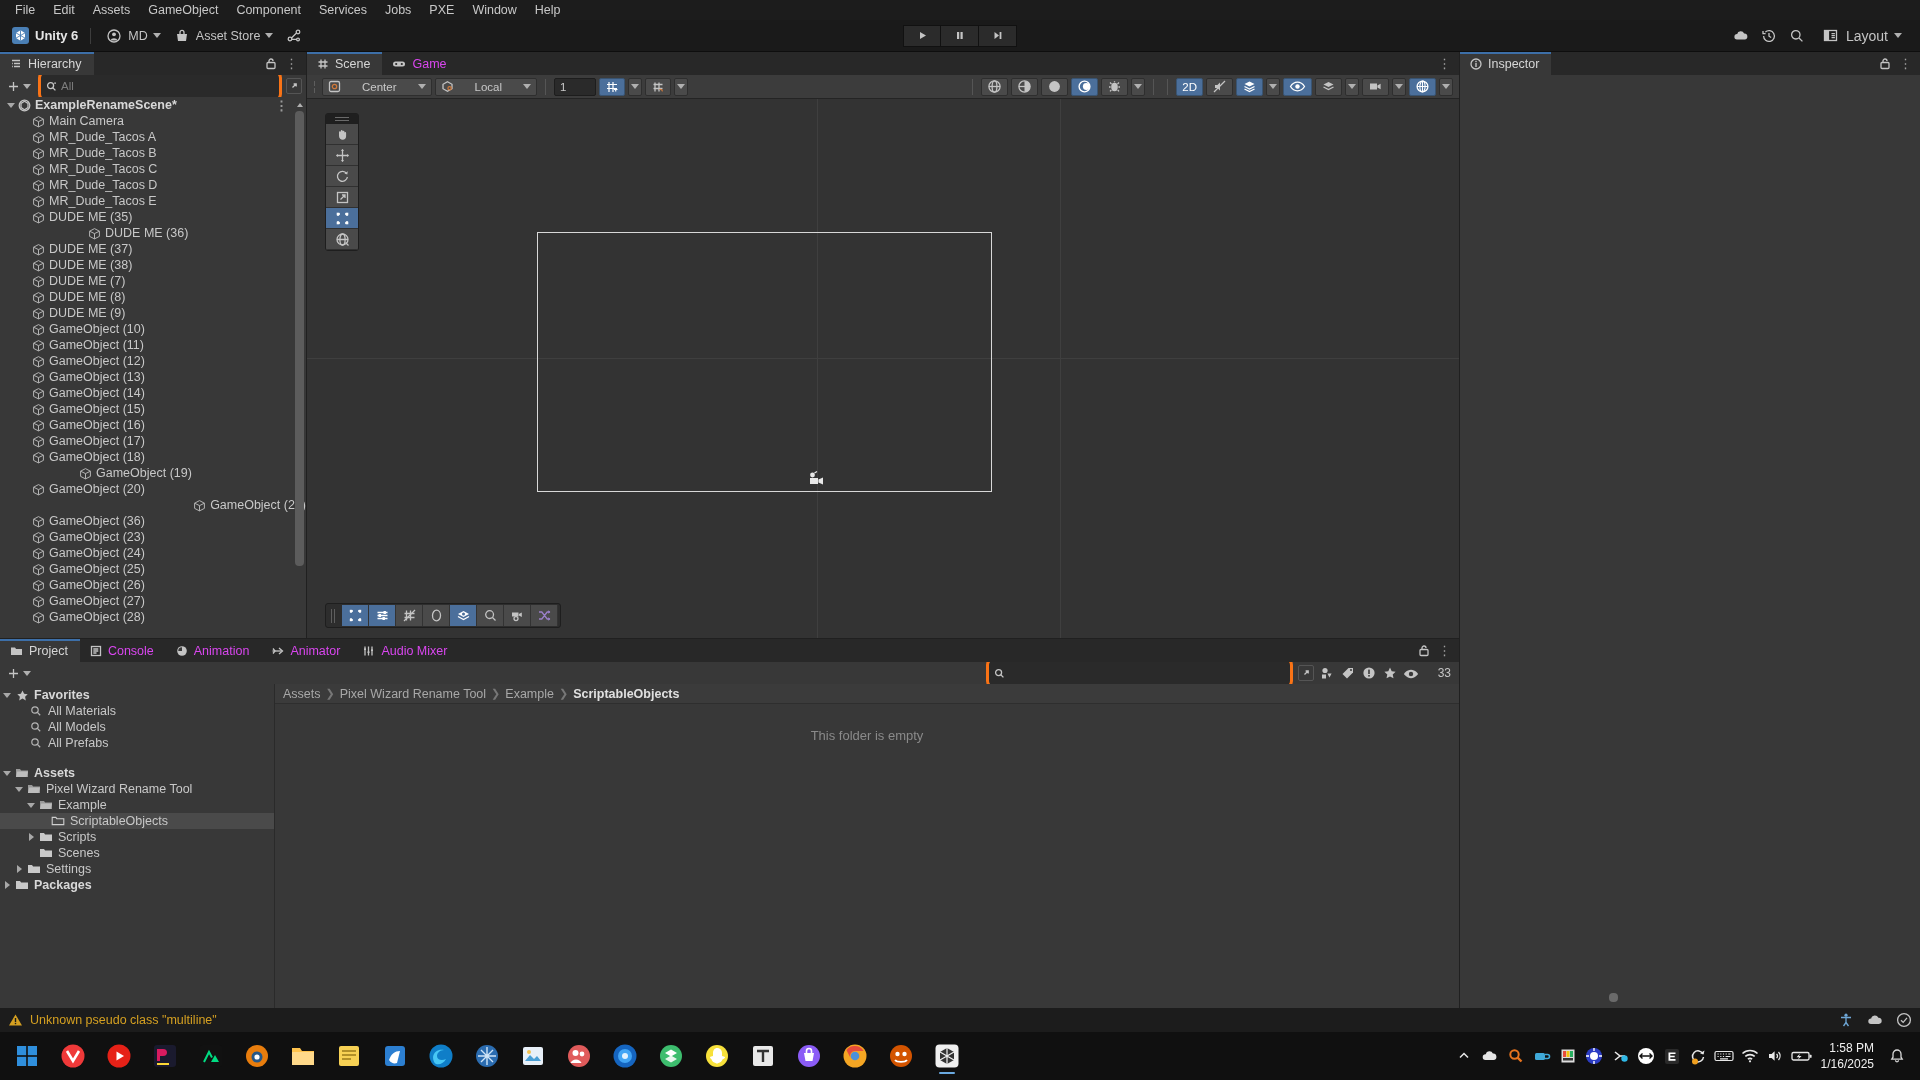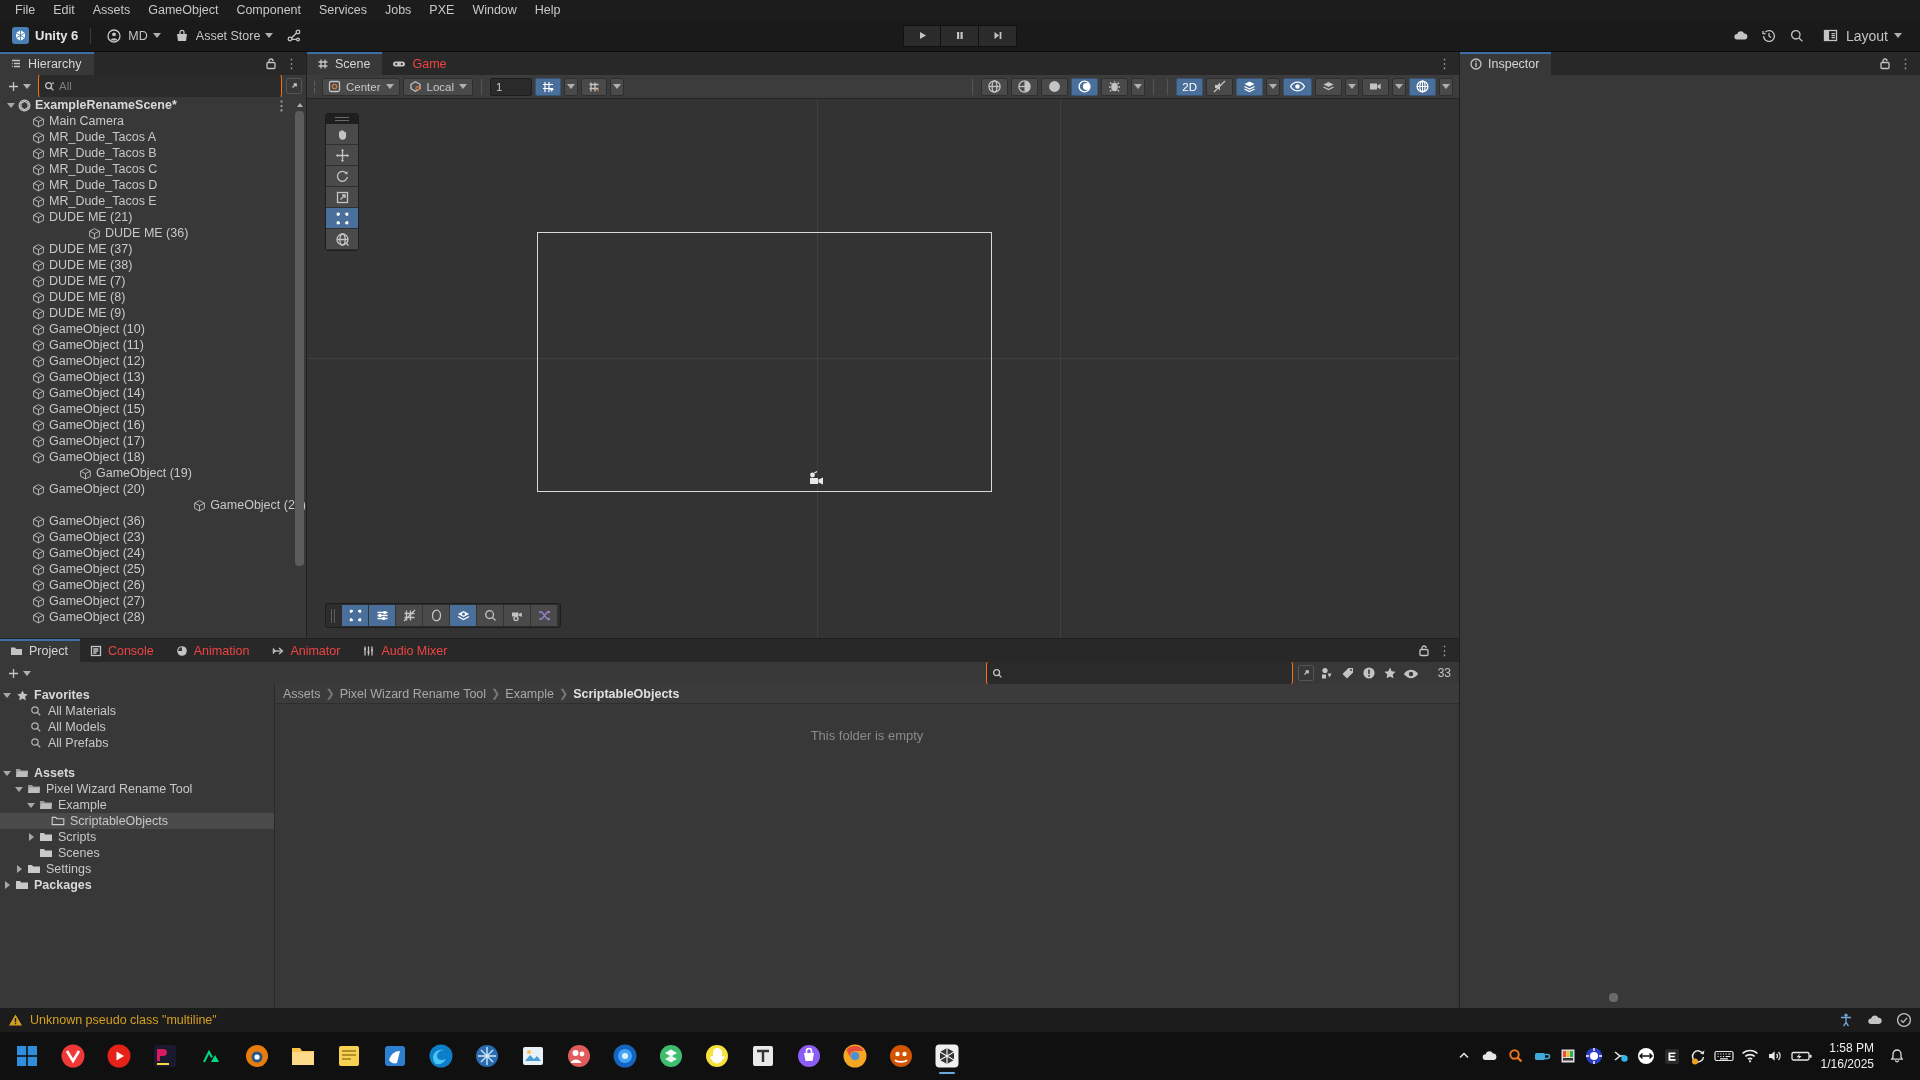--- a/index.html
+++ b/index.html
@@ -47,34 +47,34 @@
   .layout-btn { display:flex;align-items:center;gap:6px;padding:3px 6px; }
 
   
   .main { flex:1; display:flex; min-height:0; background:#282828; }
 
   
   .panel { display:flex; flex-direction:column; min-height:0; background:#383838; }
   .tabstrip { height:23px; background:#282828; display:flex; align-items:stretch;
               flex:0 0 23px; position:relative; }
   .tab { display:flex; align-items:center; gap:6px; padding:0 12px 0 10px;
-         font-size:12.5px; color:#ef4444; background:#282828; position:relative; }
+         font-size:12.5px; color:#d946ef; background:#282828; position:relative; }
   .tab.active { background:#383838; color:#d6d6d6; }
   .tab.active::before { content:''; position:absolute; top:0; left:0; right:0; height:2px;
                         background:#3d6fa8; }
   .tab-tools { margin-left:auto; display:flex; align-items:center; gap:8px;
                padding-right:8px; color:#a0a0a0; }
   .kebab { font-size:13px; letter-spacing:0; line-height:1; }
 
   
   .hierarchy { width:307px; flex:0 0 307px; border-right:1px solid #202020; }
   .h-toolbar { height:22px; background:#383838; display:flex; align-items:center;
                gap:4px; padding:0 4px; flex:0 0 22px; }
   .plus-btn { display:flex; align-items:center; gap:3px; padding:1px 3px; }
-  .search-field { flex:1; height:32px; background:#2a2a2a; border:1px solid #f97316;
+  .search-field { flex:1; height:32px; background:#2a2a2a; border:3px solid #f97316;
                   border-radius:8px; display:flex; align-items:center; gap:4px;
                   padding:0 5px; min-width:0; }
   .search-field input { flex:1; background:transparent; border:none; outline:none;
                         color:#c4c4c4; font-size:11.5px; font-family:inherit; min-width:0; }
   .search-field input::placeholder { color:#7d7d7d; }
   .sq-btn { width:16px;height:16px;display:flex;align-items:center;justify-content:center;
             border:1px solid #555; border-radius:2px; flex:0 0 16px; }
   .h-list { flex:1; overflow:hidden; position:relative; background:#383838; }
   .h-row { height:16px; display:flex; align-items:center; padding-left:4px;
            font-size:12.5px; color:#c8c8c8; white-space:nowrap; position:relative; }
@@ -96,21 +96,21 @@
   
   .scenecol { flex:1; display:flex; flex-direction:column; min-width:0; }
   .scene-panel { flex:1; display:flex; flex-direction:column; min-height:0; background:#383838; }
   .scene-toolbar { height:24px; background:#3c3c3c; display:flex; align-items:center;
                    gap:3px; padding:0 6px; flex:0 0 24px; border-bottom:1px solid #242424; }
   .grip { width:6px; height:14px; display:flex; flex-direction:column; justify-content:space-between;
           padding:1px 0; flex:0 0 6px; }
   .grip i { display:block; width:1px; height:14px; background:#5e5e5e; margin:0 1px; float:left; }
   .grip { display:flex; gap:2px; }
   .tb-btn { height:18px; min-width:22px; background:#4a4a4a; border:1px solid #2e2e2e;
-            display:flex; align-items:center; justify-content:center; gap:5px;
+            display:flex; align-items:center; justify-content:center; gap:21px;
             padding:0 5px; font-size:11.5px; color:#c8c8c8; border-radius:2px; }
   .tb-btn.active { background:#4b6f9b; border-color:#395472; color:#fff; }
   .tb-num { width:42px; height:18px; background:#2a2a2a; border:1px solid #1d1d1d;
             display:flex; align-items:center; padding:0 5px; font-size:11.5px;
             color:#c8c8c8; border-radius:2px; }
   .tb-sep { width:1px; height:16px; background:#555; margin:0 5px; }
   .tb-caret { width:14px; height:18px; background:#4a4a4a; border:1px solid #2e2e2e;
               display:flex; align-items:center; justify-content:center; border-radius:2px; }
   .tb-right { margin-left:auto; display:flex; align-items:center; gap:3px; }
 
@@ -437,21 +437,21 @@
                   <span>MR_Dude_Tacos E</span>
                 </div>
                 <div class="h-row" style="padding-left: 18px;">
                   <span class="h-arrow"></span>
                   <span class="h-icon">
                     <svg width="13" height="13" viewBox="0 0 13 13">
                       <path d="M6.5 1.6 11.4 4.2v5.2L6.5 11.9 1.6 9.4V4.2Z" fill="none" stroke="#b4b4b4" stroke-width="1"></path>
                       <path d="M1.6 4.2 6.5 6.6l4.9-2.4M6.5 6.6v5.3" stroke="#b4b4b4" fill="none" stroke-width="1"></path>
                     </svg>
                   </span>
-                  <span>DUDE ME (21)</span>
+                  <span>DUDE ME (35)</span>
                 </div>
                 <div class="h-row" style="padding-left: 30px; margin-left: 44px;">
                   <span class="h-arrow"></span>
                   <span class="h-icon">
                     <svg width="13" height="13" viewBox="0 0 13 13">
                       <path d="M6.5 1.6 11.4 4.2v5.2L6.5 11.9 1.6 9.4V4.2Z" fill="none" stroke="#b4b4b4" stroke-width="1"></path>
                       <path d="M1.6 4.2 6.5 6.6l4.9-2.4M6.5 6.6v5.3" stroke="#b4b4b4" fill="none" stroke-width="1"></path>
                     </svg>
                   </span>
                   <span>DUDE ME (36)</span>

